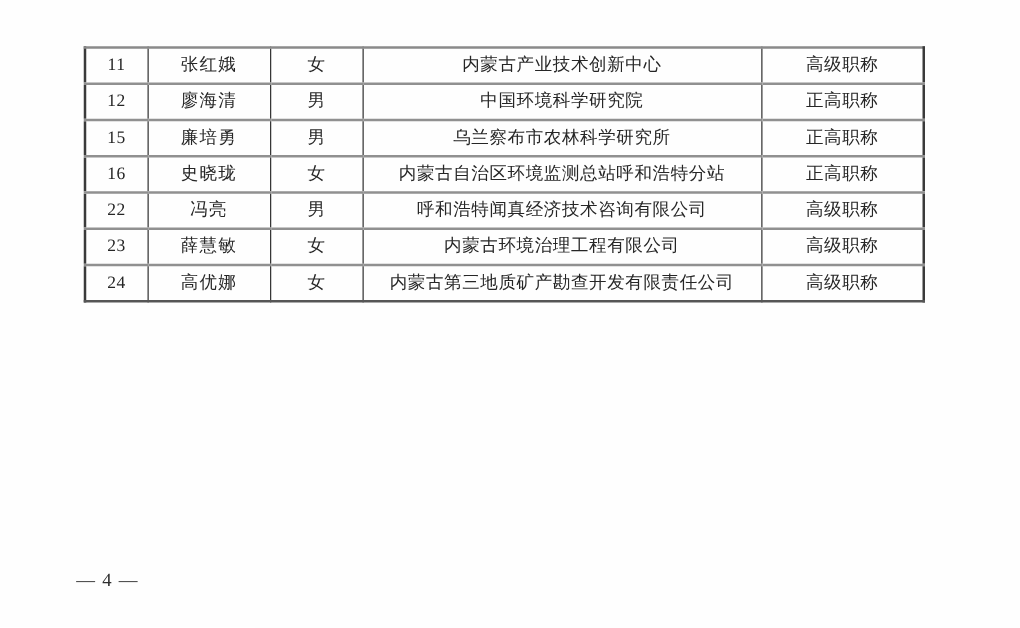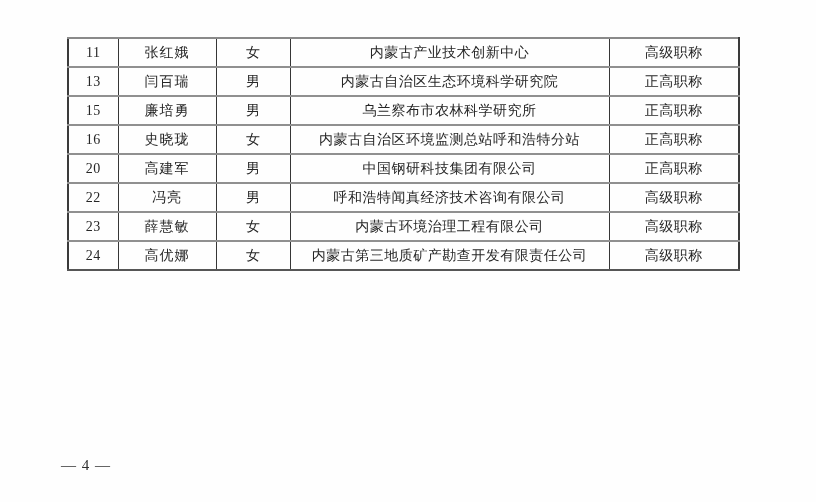--- a/index.html
+++ b/index.html
@@ -80,28 +80,28 @@
     </colgroup>
     <tbody id="roster-body">
   <tr>
     <td class="col-no">11</td>
     <td class="col-name">张红娥</td>
     <td class="col-gender">女</td>
     <td class="col-org">内蒙古产业技术创新中心</td>
     <td class="col-title">高级职称</td>
   </tr>
 
-
   <tr>
-    <td class="col-no">13</td>
-    <td class="col-name">闫百瑞</td>
+    <td class="col-no">12</td>
+    <td class="col-name">廖海清</td>
     <td class="col-gender">男</td>
-    <td class="col-org">内蒙古自治区生态环境科学研究院</td>
+    <td class="col-org">中国环境科学研究院</td>
     <td class="col-title">正高职称</td>
   </tr>
+
 
 
   <tr>
     <td class="col-no">15</td>
     <td class="col-name">廉培勇</td>
     <td class="col-gender">男</td>
     <td class="col-org">乌兰察布市农林科学研究所</td>
     <td class="col-title">正高职称</td>
   </tr>
 
@@ -109,27 +109,20 @@
     <td class="col-no">16</td>
     <td class="col-name">史晓珑</td>
     <td class="col-gender">女</td>
     <td class="col-org">内蒙古自治区环境监测总站呼和浩特分站</td>
     <td class="col-title">正高职称</td>
   </tr>
 
 
 
 
-  <tr>
-    <td class="col-no">20</td>
-    <td class="col-name">高建军</td>
-    <td class="col-gender">男</td>
-    <td class="col-org">中国钢研科技集团有限公司</td>
-    <td class="col-title">正高职称</td>
-  </tr>
 
 
   <tr>
     <td class="col-no">22</td>
     <td class="col-name">冯亮</td>
     <td class="col-gender">男</td>
     <td class="col-org">呼和浩特闻真经济技术咨询有限公司</td>
     <td class="col-title">高级职称</td>
   </tr>
 

